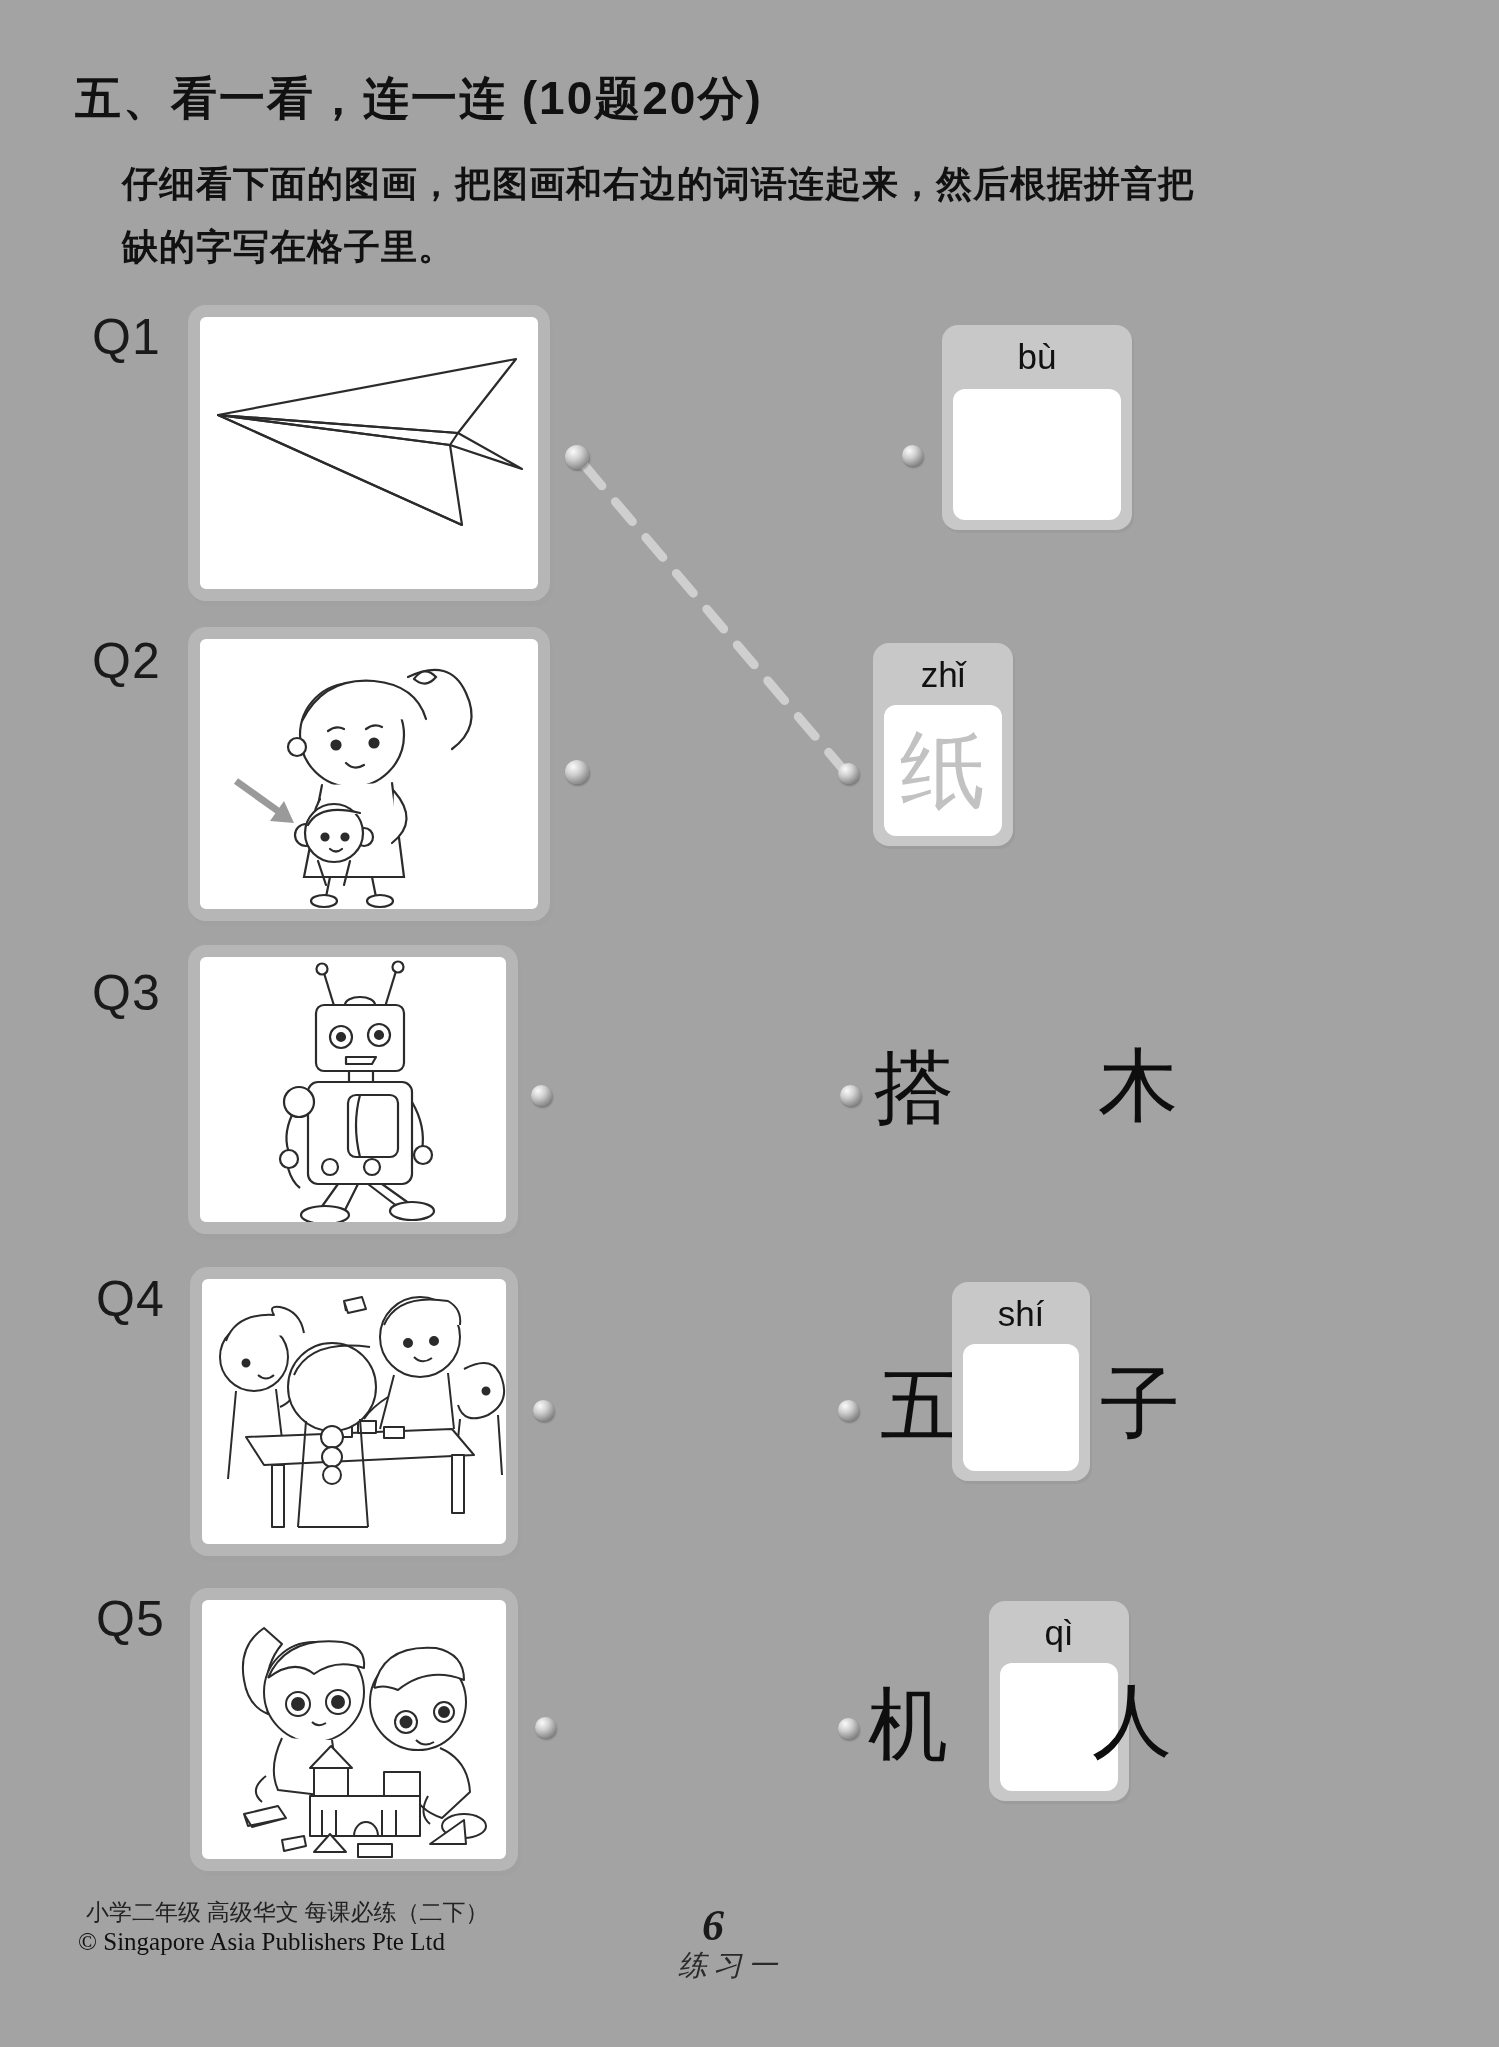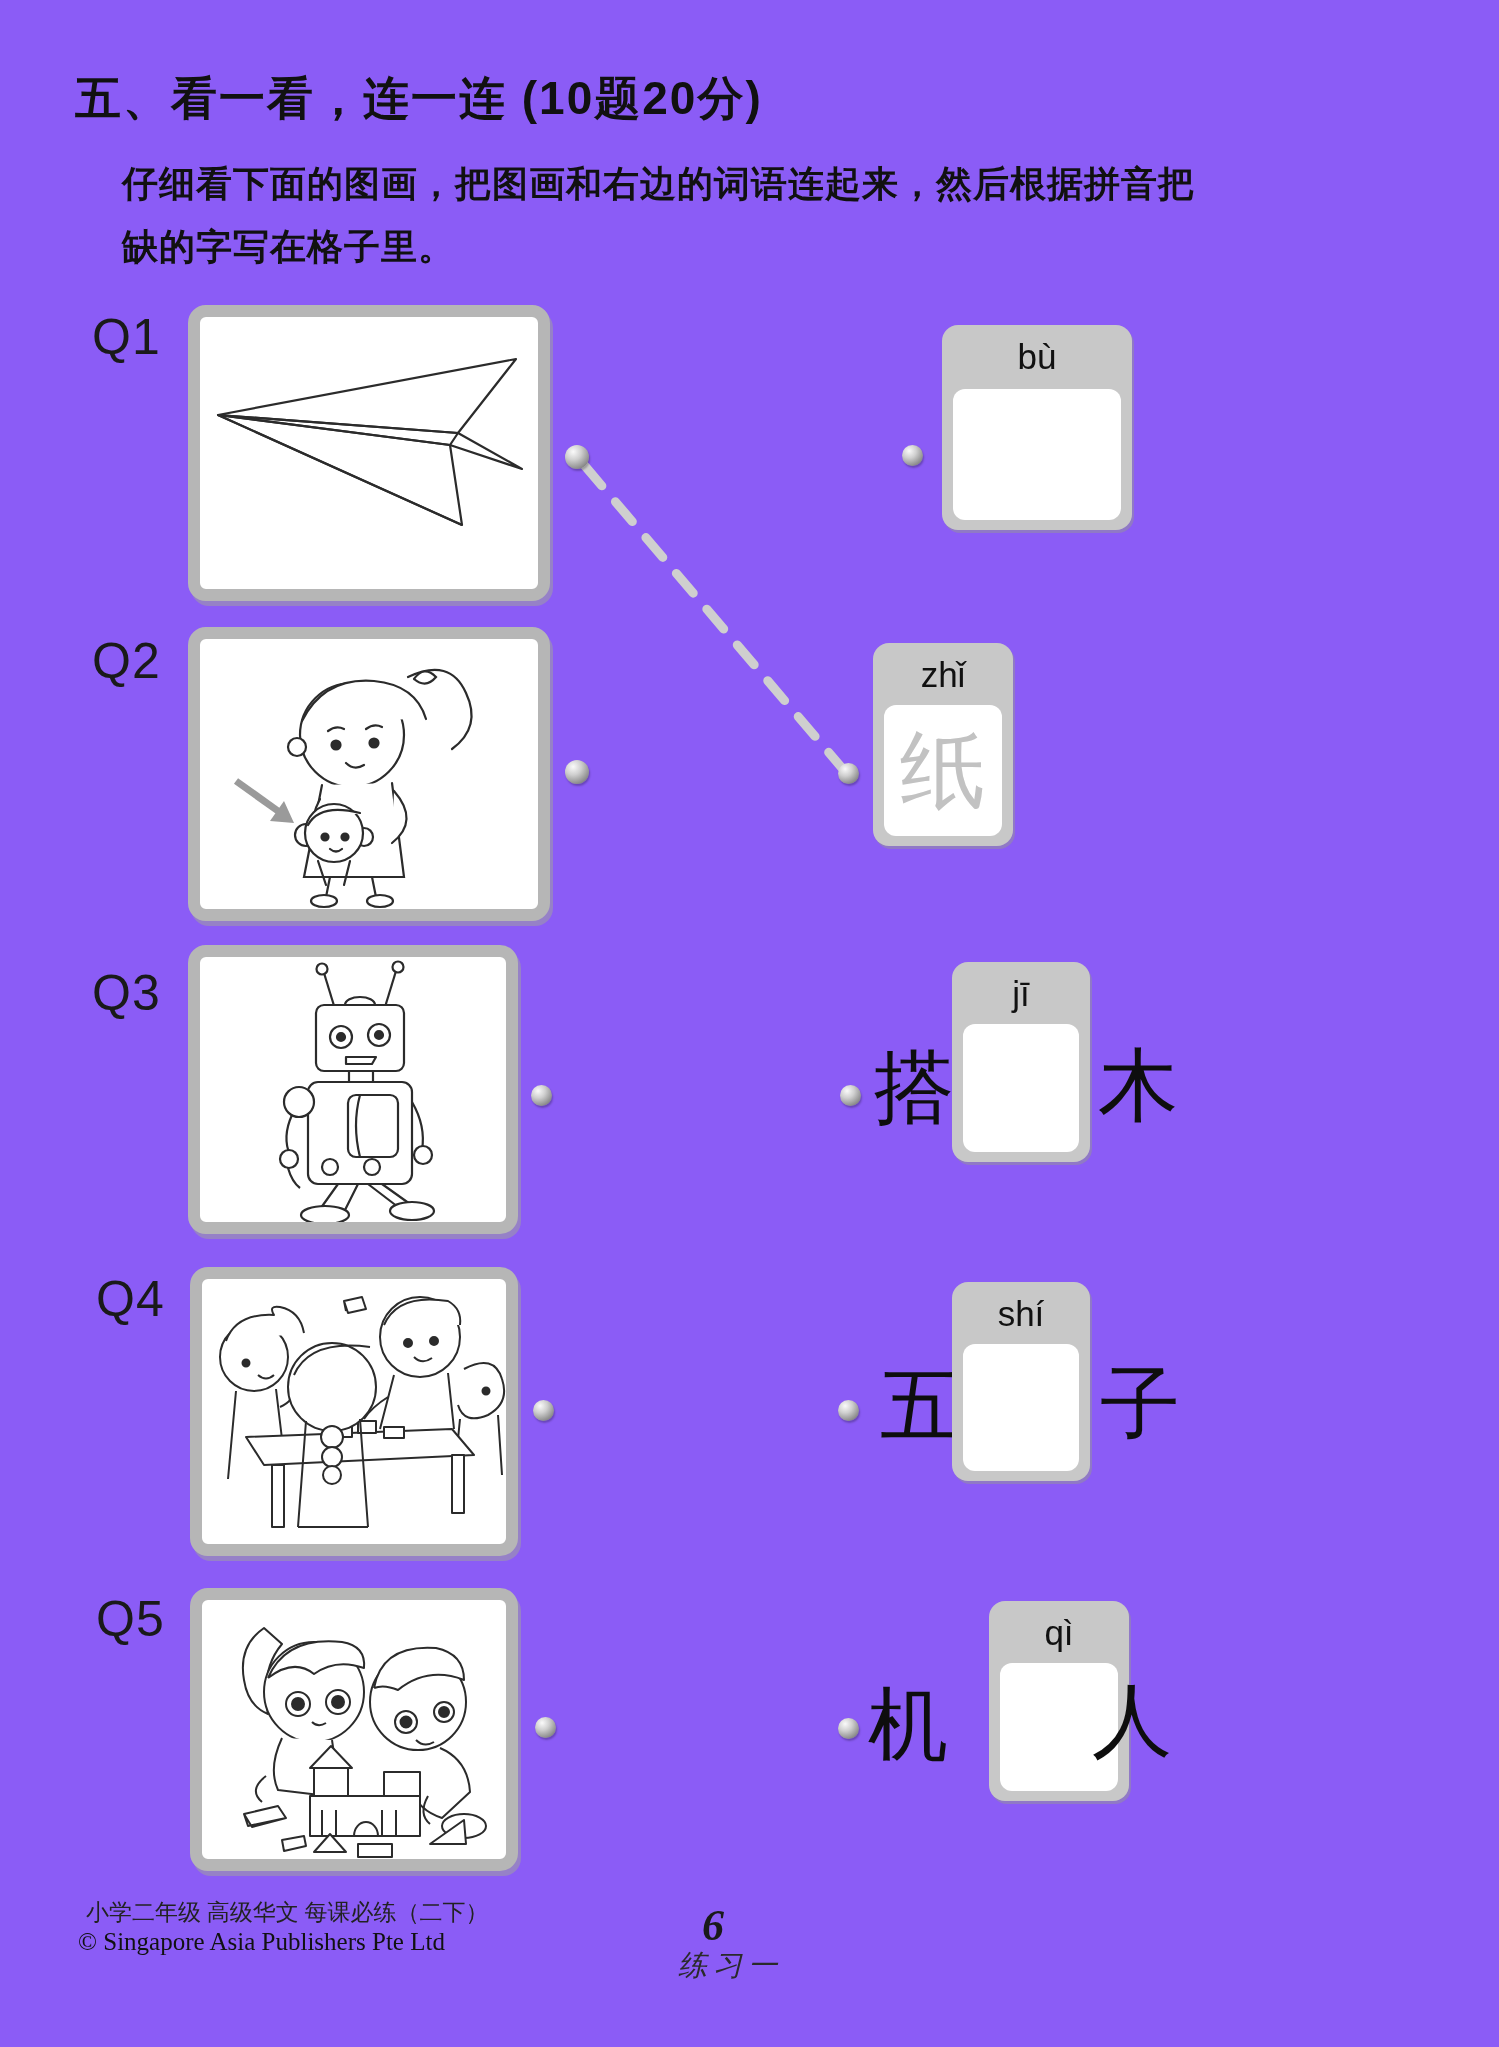--- a/index.html
+++ b/index.html
@@ -1,19 +1,19 @@
 <!DOCTYPE html>
 <html><head>
 <meta charset="utf-8">
 <style>
   html,body{margin:0;padding:0;background:#ffffff;}
   #page{
     position:relative;
     width:1499px;height:2047px;
-    background:#8b5cf6;
+    background:#a3a3a3;
     font-family:"Liberation Sans","DejaVu Sans",sans-serif;
     color:#1a1a1a;
     overflow:hidden;
   }
   .title{
     position:absolute;left:75px;top:68px;
     font-size:46px;font-weight:bold;letter-spacing:2px;
     color:#111;
   }
   .instr{
@@ -322,24 +322,20 @@
   <div class="dot small" style="left:838px;top:763px;"></div>
   <div class="ansbox" style="left:873px;top:643px;width:140px;height:203px;">
     <div class="pinyin">zhǐ</div>
     <div class="writebox">
       <span class="faintchar">纸</span>
     </div>
   </div>
 
   <div class="dot small" style="left:840px;top:1085px;"></div>
   <div class="bigchar" style="left:874px;top:1048px;">搭</div>
-  <div class="ansbox" style="left:952px;top:962px;width:138px;height:200px;">
-    <div class="pinyin">jī</div>
-    <div class="writebox"></div>
-  </div>
   <div class="bigchar" style="left:1098px;top:1046px;">木</div>
 
   <div class="dot small" style="left:838px;top:1400px;"></div>
   <div class="bigchar" style="left:880px;top:1366px;">五</div>
   <div class="ansbox" style="left:952px;top:1282px;width:138px;height:199px;">
     <div class="pinyin">shí</div>
     <div class="writebox"></div>
   </div>
   <div class="bigchar" style="left:1100px;top:1364px;">子</div>
 

